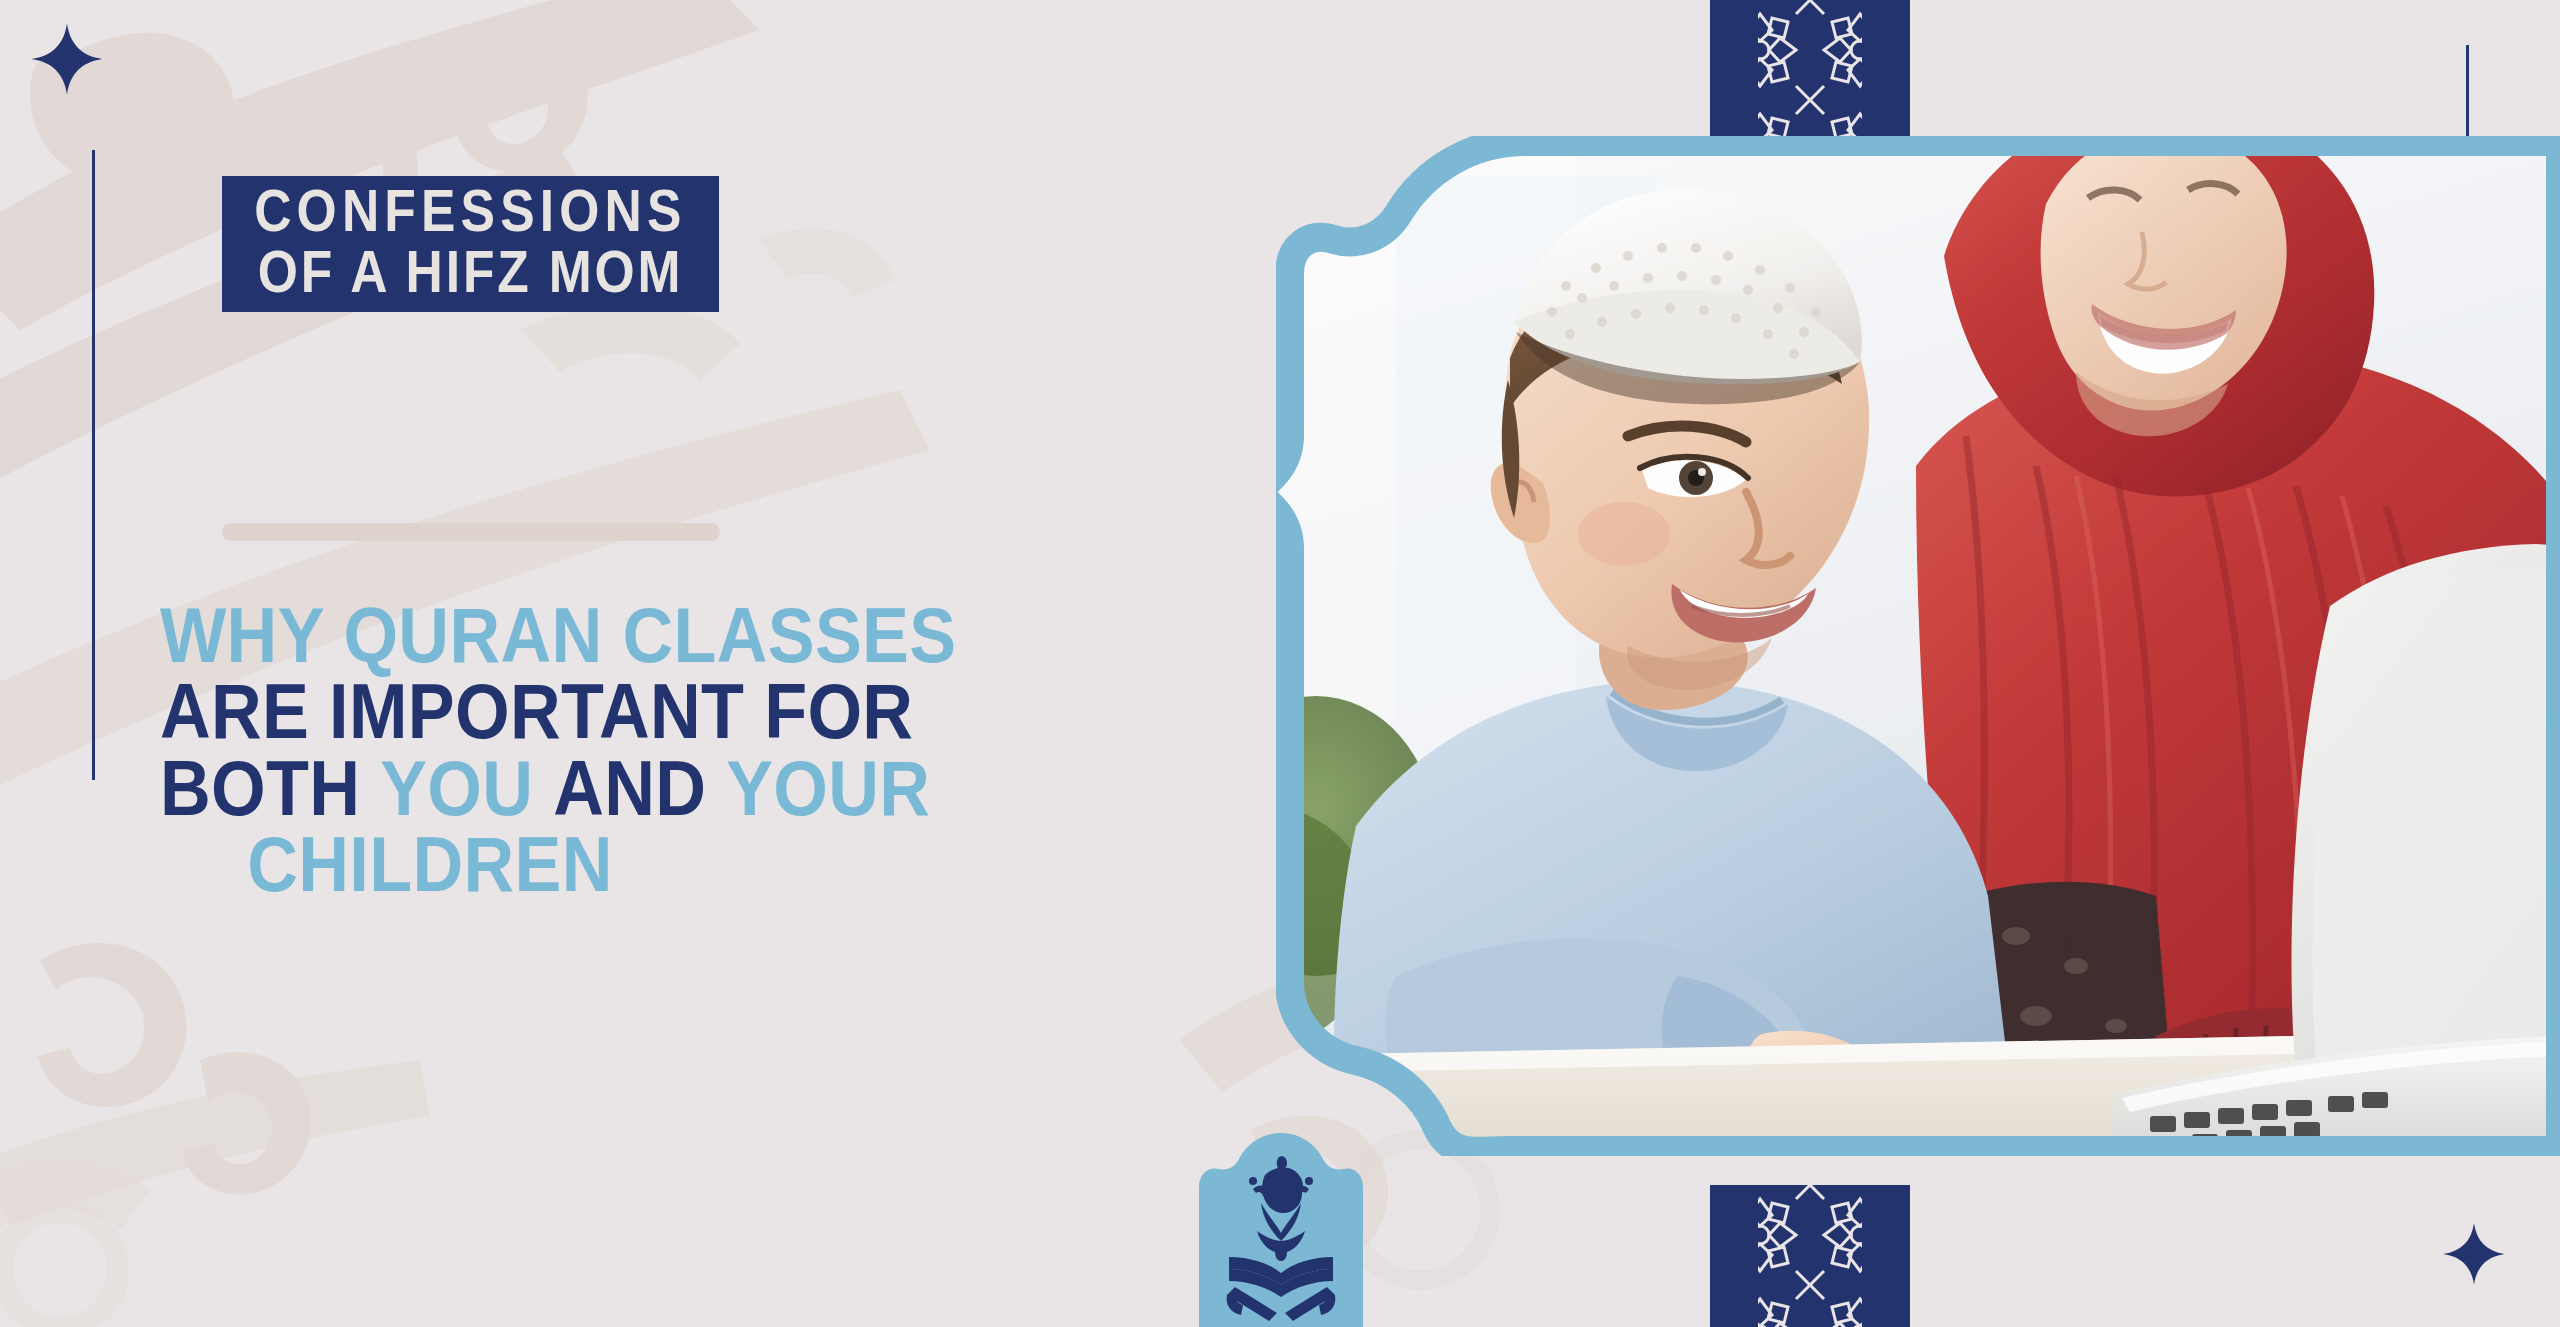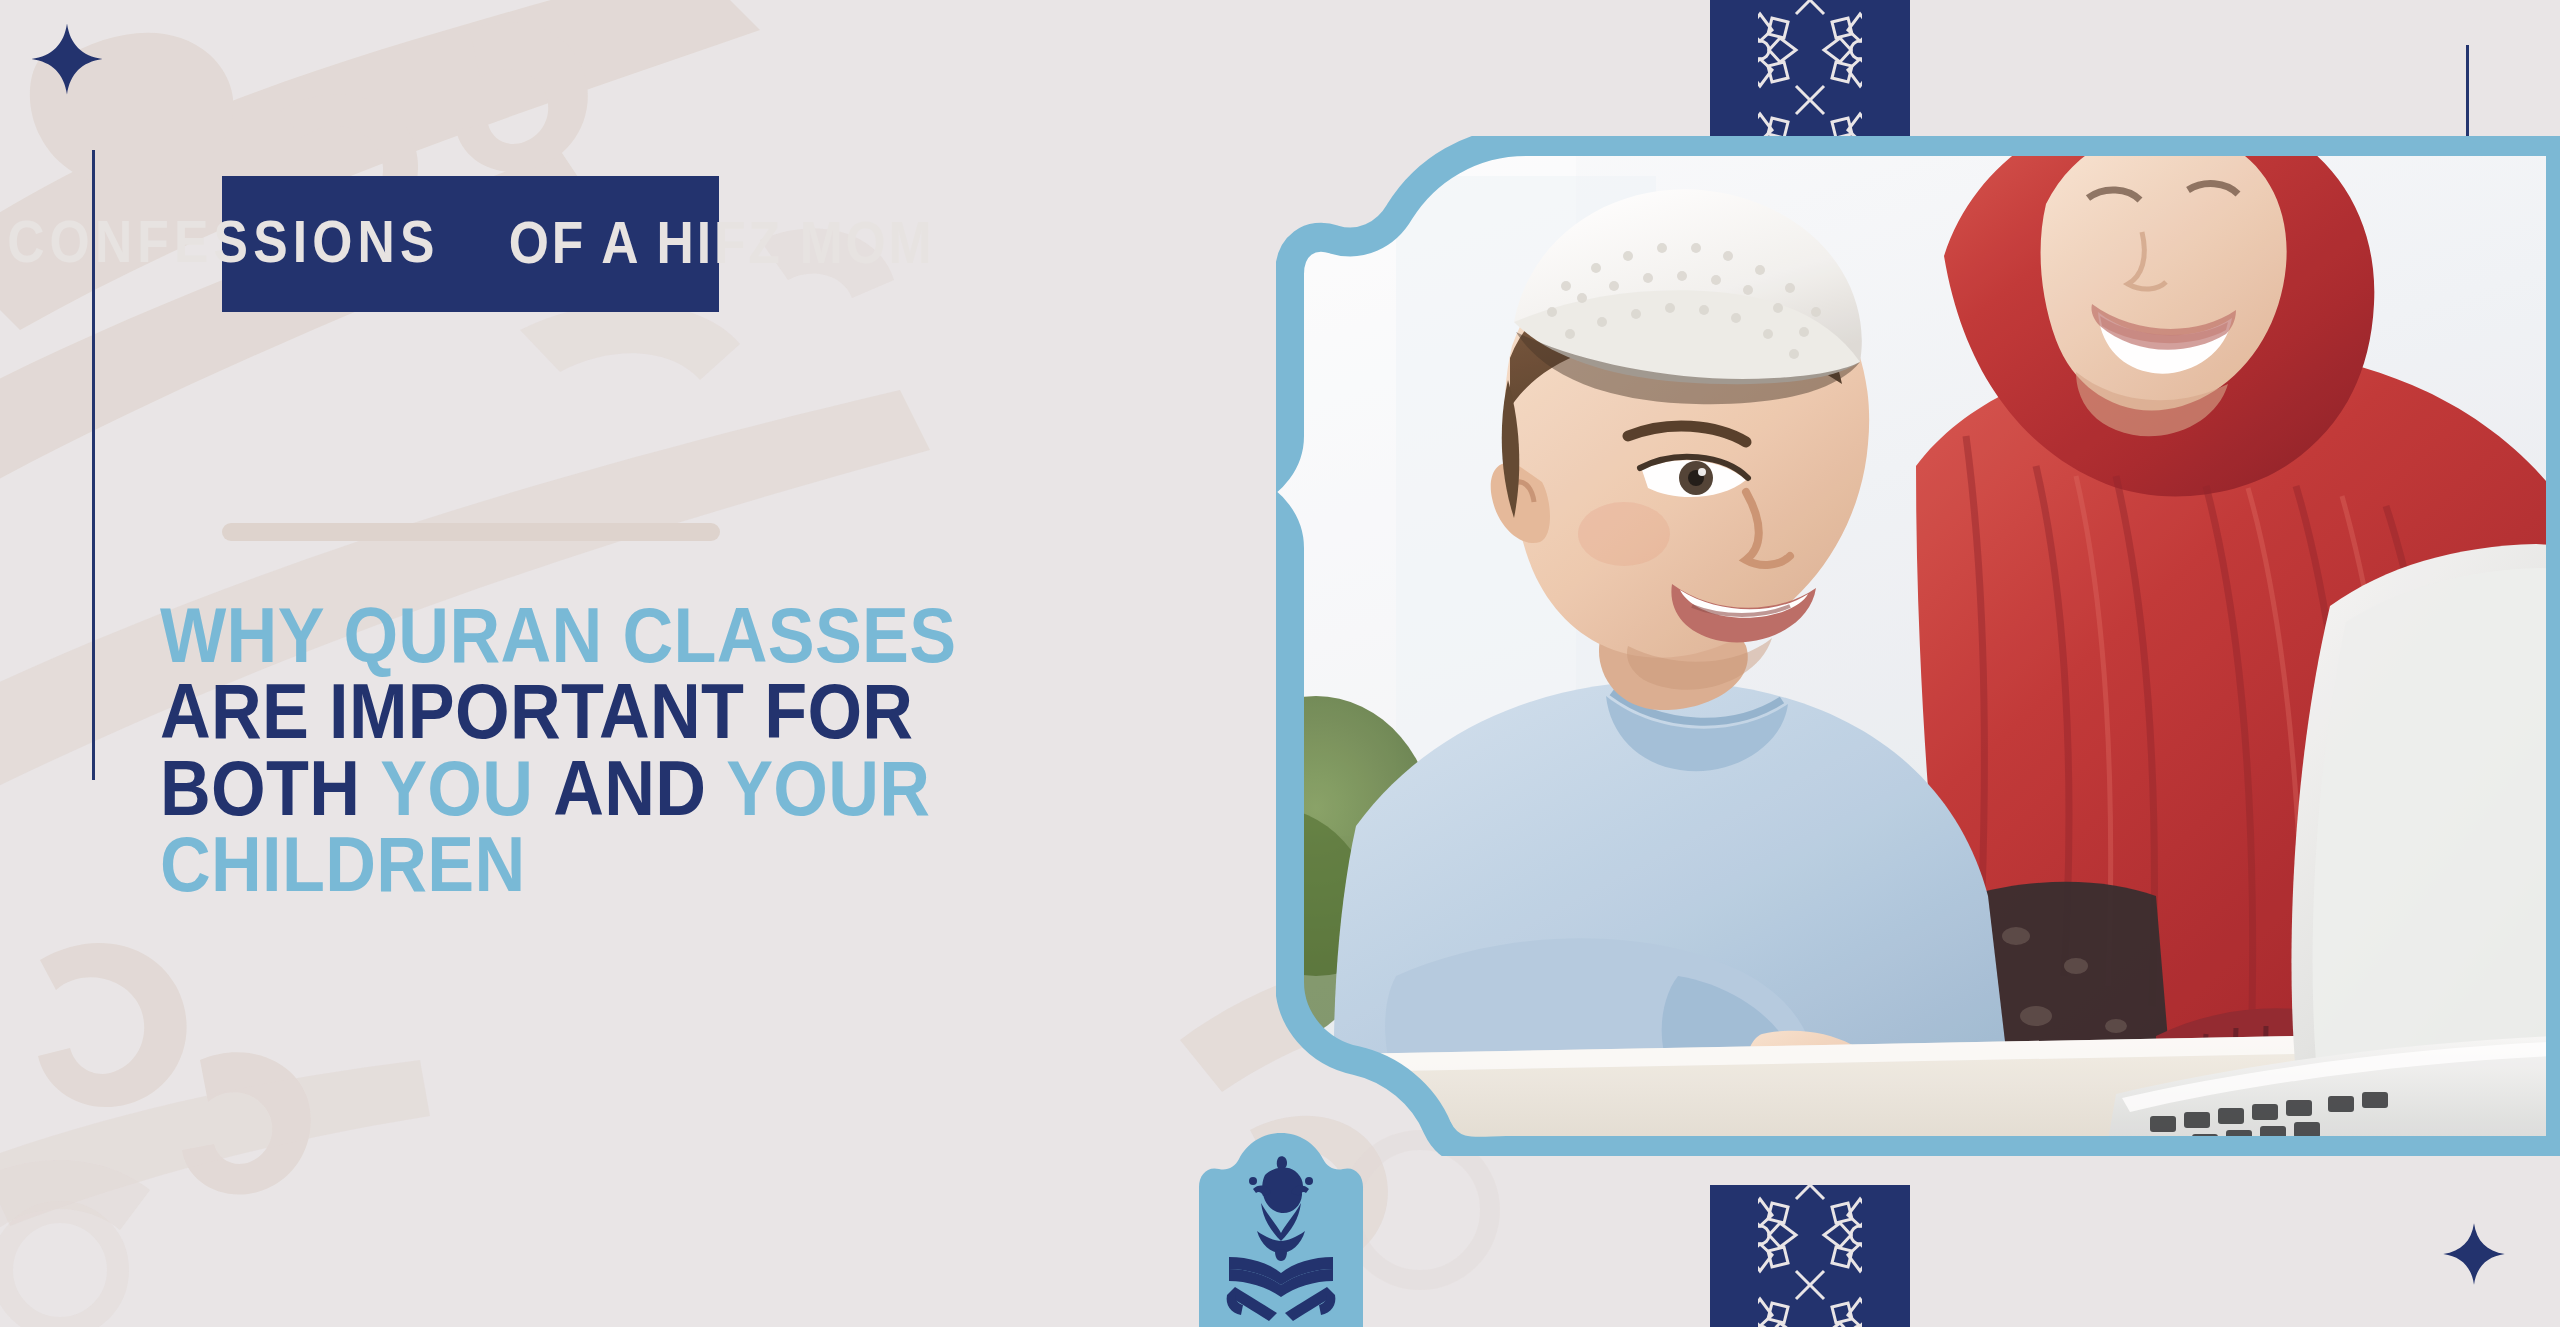--- a/index.html
+++ b/index.html
@@ -22,21 +22,21 @@
   .sparkle { position:absolute; pointer-events:none; }
 
   .vline { position:absolute; background:#24356f; width:3px; }
 
   
   .title-box {
     position:absolute;
     left:222px; top:176px;
     width:497px; height:136px;
     background:#23336e;
-    display:flex; flex-direction:row;
+    display:flex; flex-direction:column;
     align-items:center; justify-content:center;
     padding-bottom:4px;
   }
   .title-line {
     color:#e7e3e1;
     font-weight:700;
     font-stretch:condensed;
     letter-spacing:0.055em;
     line-height:0.98;
     white-space:nowrap;
@@ -54,20 +54,21 @@
     width:498px; height:18px;
     background:#ded3cd;
     border-radius:9px;
   }
 
   
   .subhead {
     position:absolute;
     left:130px; top:597px;
     width:600px;
+    text-align:center;
   }
   .sub-line {
     font-weight:700;
     font-size:78px;
     line-height:0.98;
     letter-spacing:0.005em;
     white-space:nowrap;
     transform:scaleX(0.90);
     transform-origin:center;
   }

